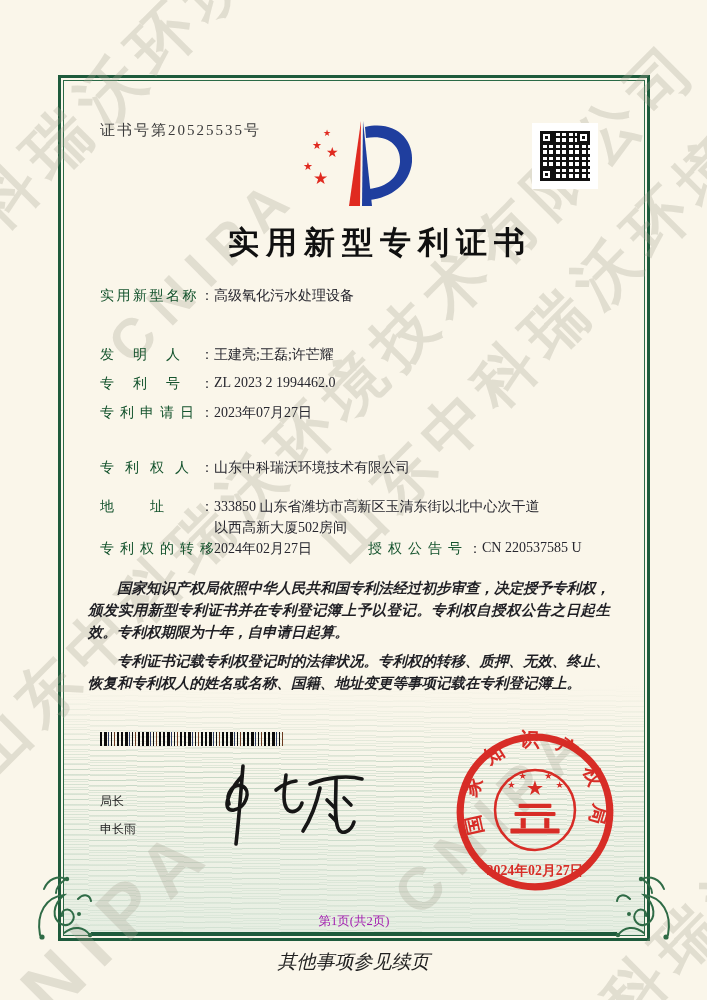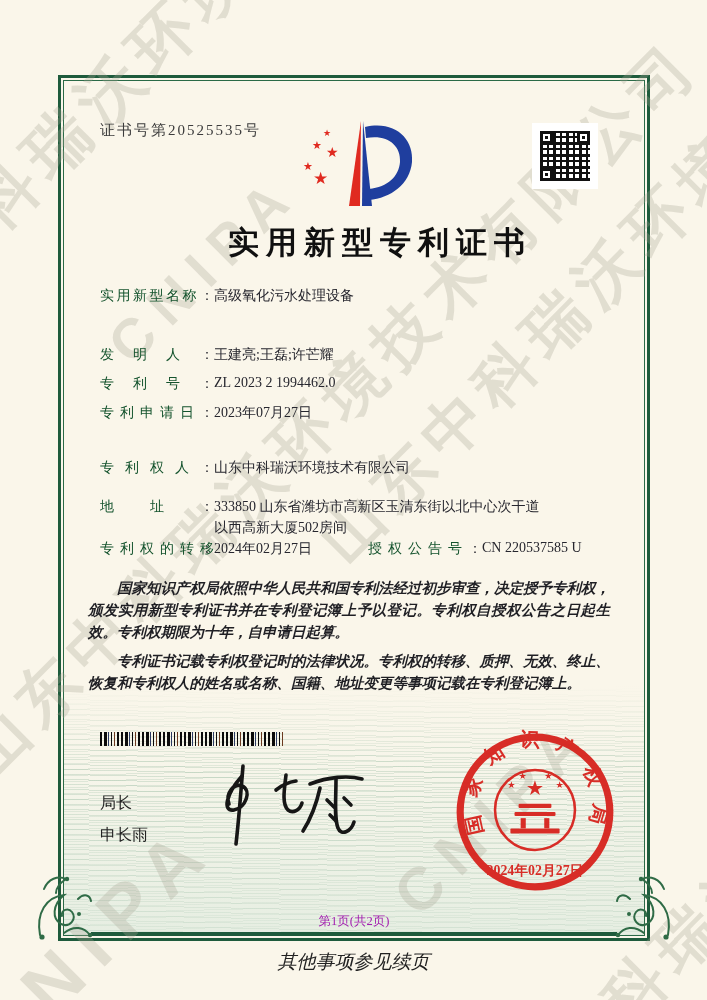--- a/index.html
+++ b/index.html
@@ -66,21 +66,21 @@
   
   .paras{position:absolute;z-index:3;left:88px;top:577px;width:530px;
          font-size:14.5px;font-style:italic;line-height:22px;text-align:justify;color:#1f1f24;}
   .paras p{margin:0 8px 7px 0;text-indent:2em;font-weight:bold;}
   
   .barcode{position:absolute;z-index:3;left:100px;top:732px;width:183px;height:14px;
      background:repeating-linear-gradient(90deg,
         #0b0b0b 0 2px,rgba(0,0,0,0) 2px 4px,#0b0b0b 4px 7px,rgba(0,0,0,0) 7px 8px,
         #2b3a63 8px 9px,rgba(0,0,0,0) 9px 11px,#0b0b0b 11px 12px,rgba(0,0,0,0) 12px 14px,
         #6b3a20 14px 15px,rgba(0,0,0,0) 15px 17px,#0b0b0b 17px 19px,rgba(0,0,0,0) 19px 21px);}
-  .officer{position:absolute;z-index:3;left:100px;top:793px;font-size:16px;color:#222;
+  .officer{position:absolute;z-index:3;left:100px;top:793px;font-size:12px;color:#222;
            font-family:"Liberation Sans","DejaVu Sans",sans-serif;}
   .officer .name{margin-top:11px;}
   .signature{position:absolute;z-index:4;left:212px;top:760px;width:162px;height:88px;}
   .seal{position:absolute;z-index:5;left:453px;top:728px;width:164px;height:168px;opacity:0.95;}
   .page-info{position:absolute;z-index:3;left:58px;top:913px;width:592px;text-align:center;
              font-size:12.5px;color:#a21caf;}
   .continuation{position:absolute;z-index:3;left:0;top:949px;width:707px;text-align:center;
                 font-size:19px;font-style:italic;color:#222;}
 </style>
 </head>

